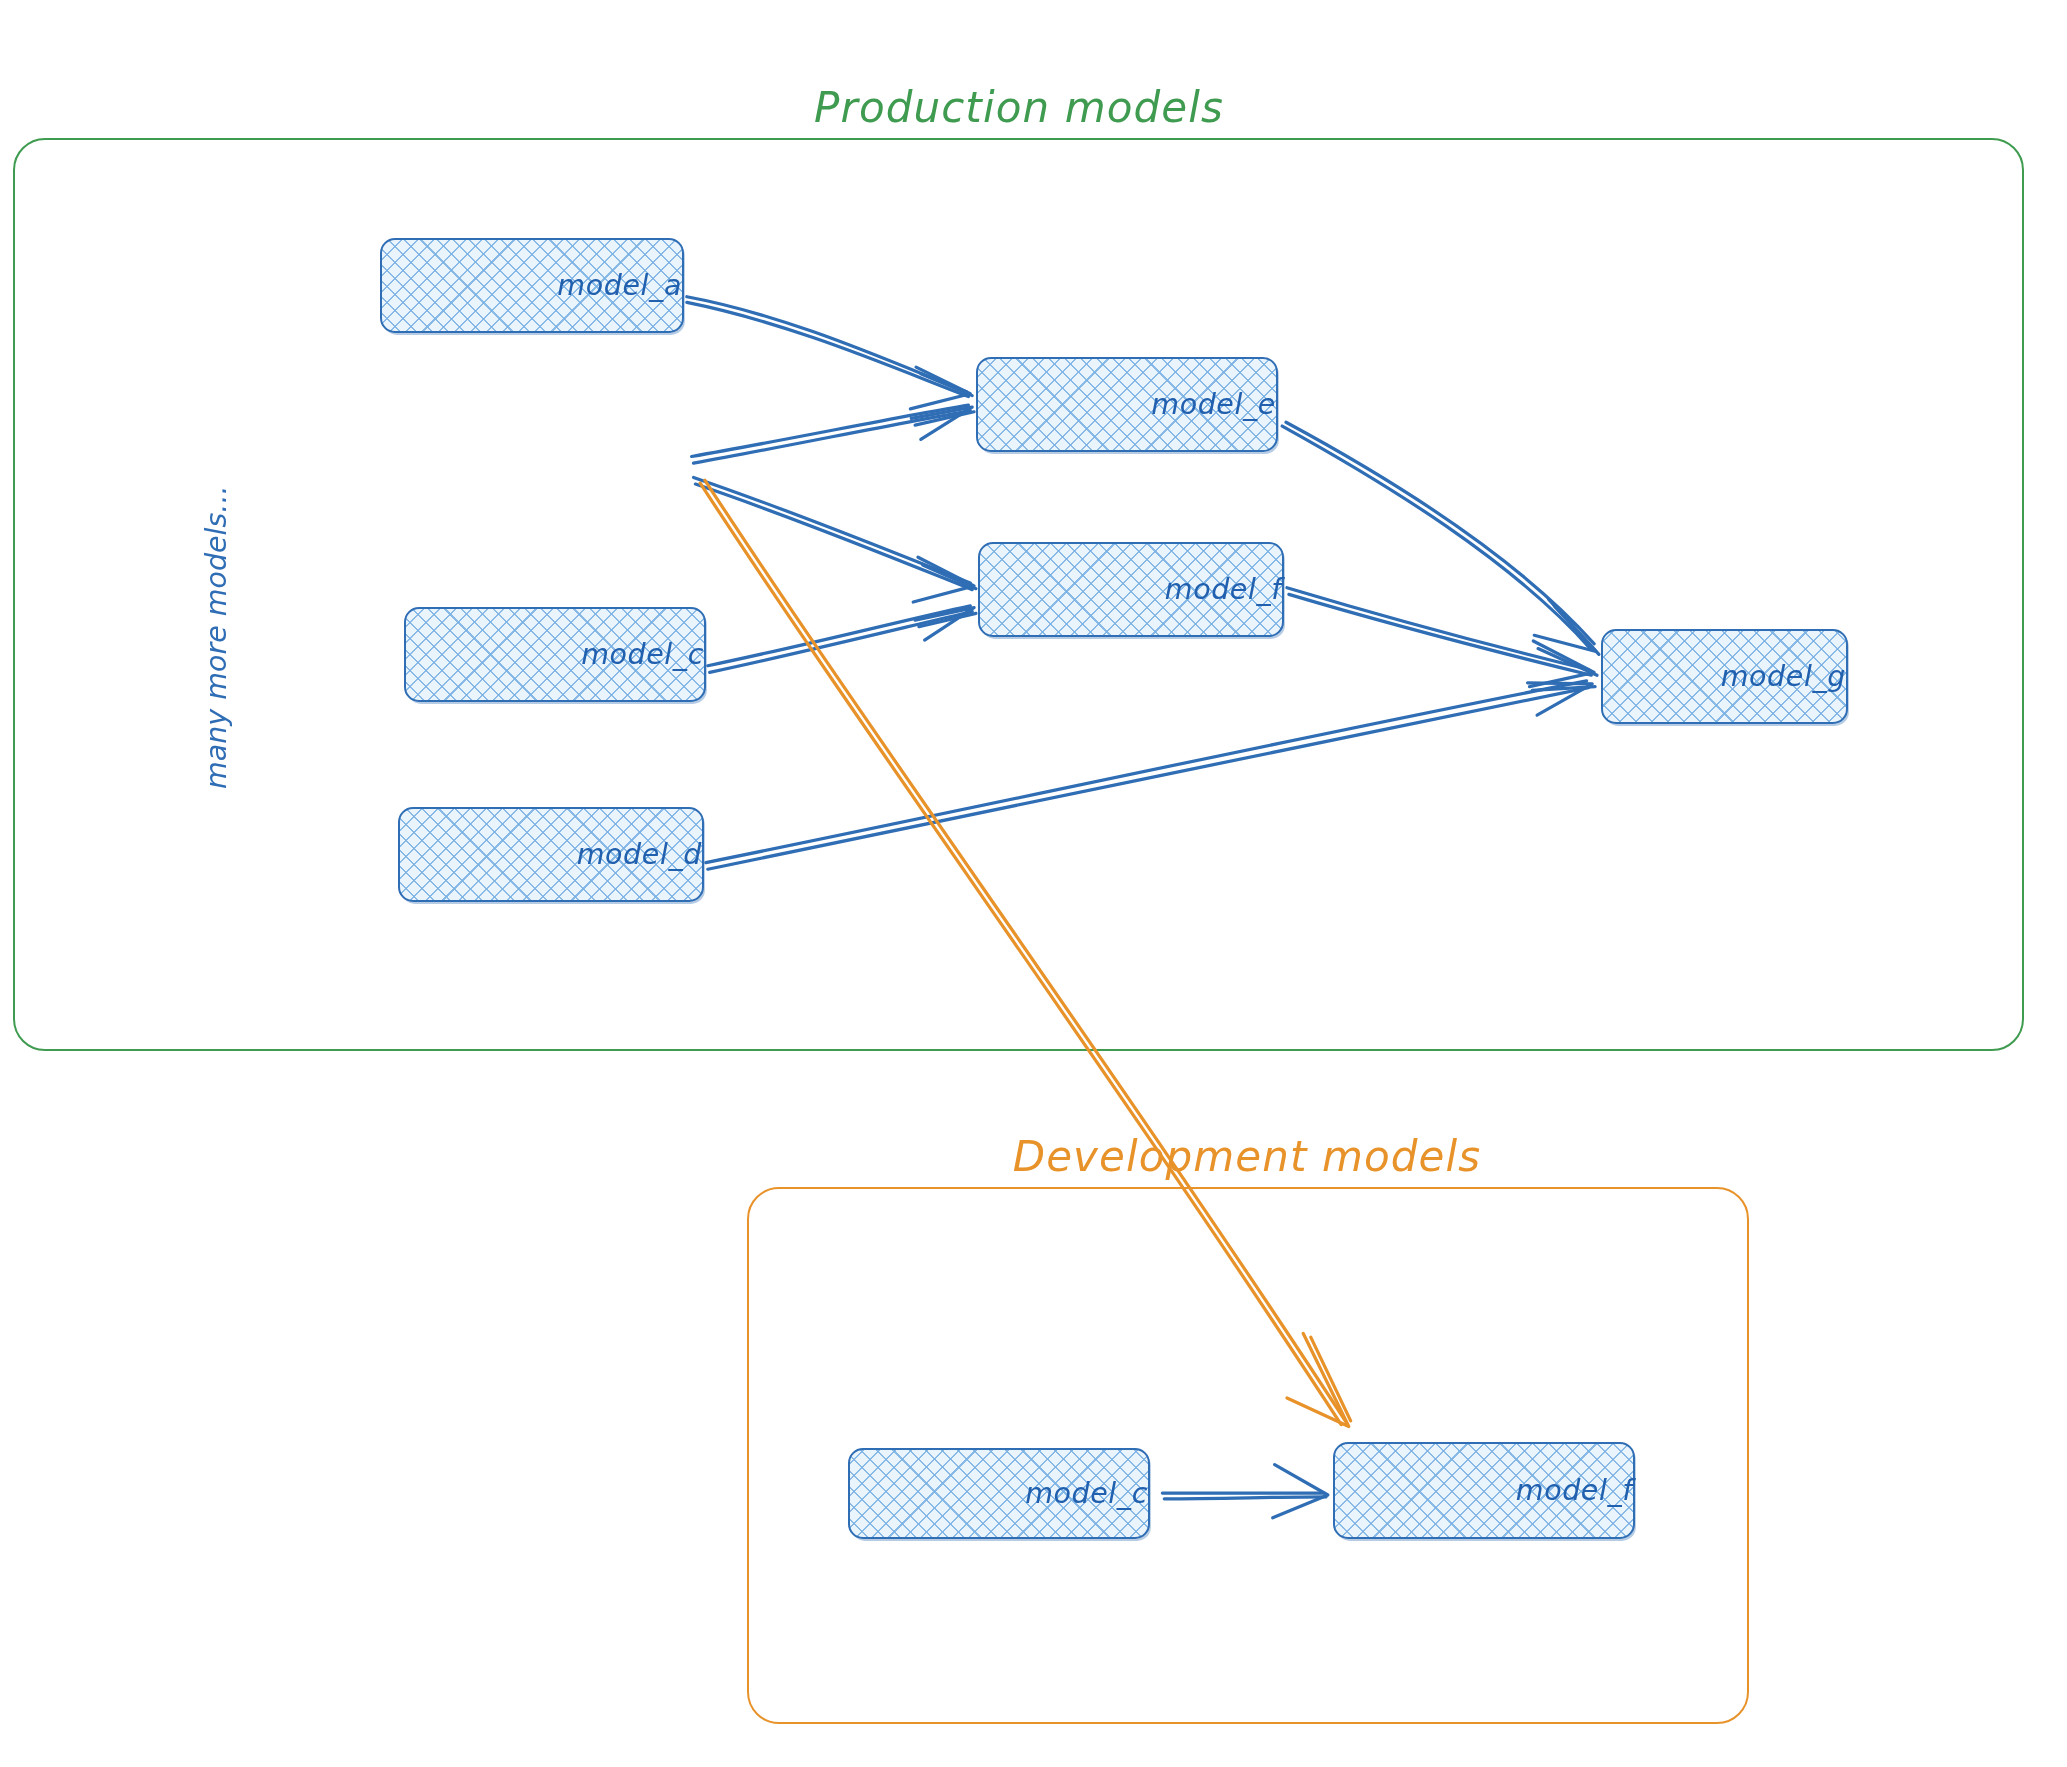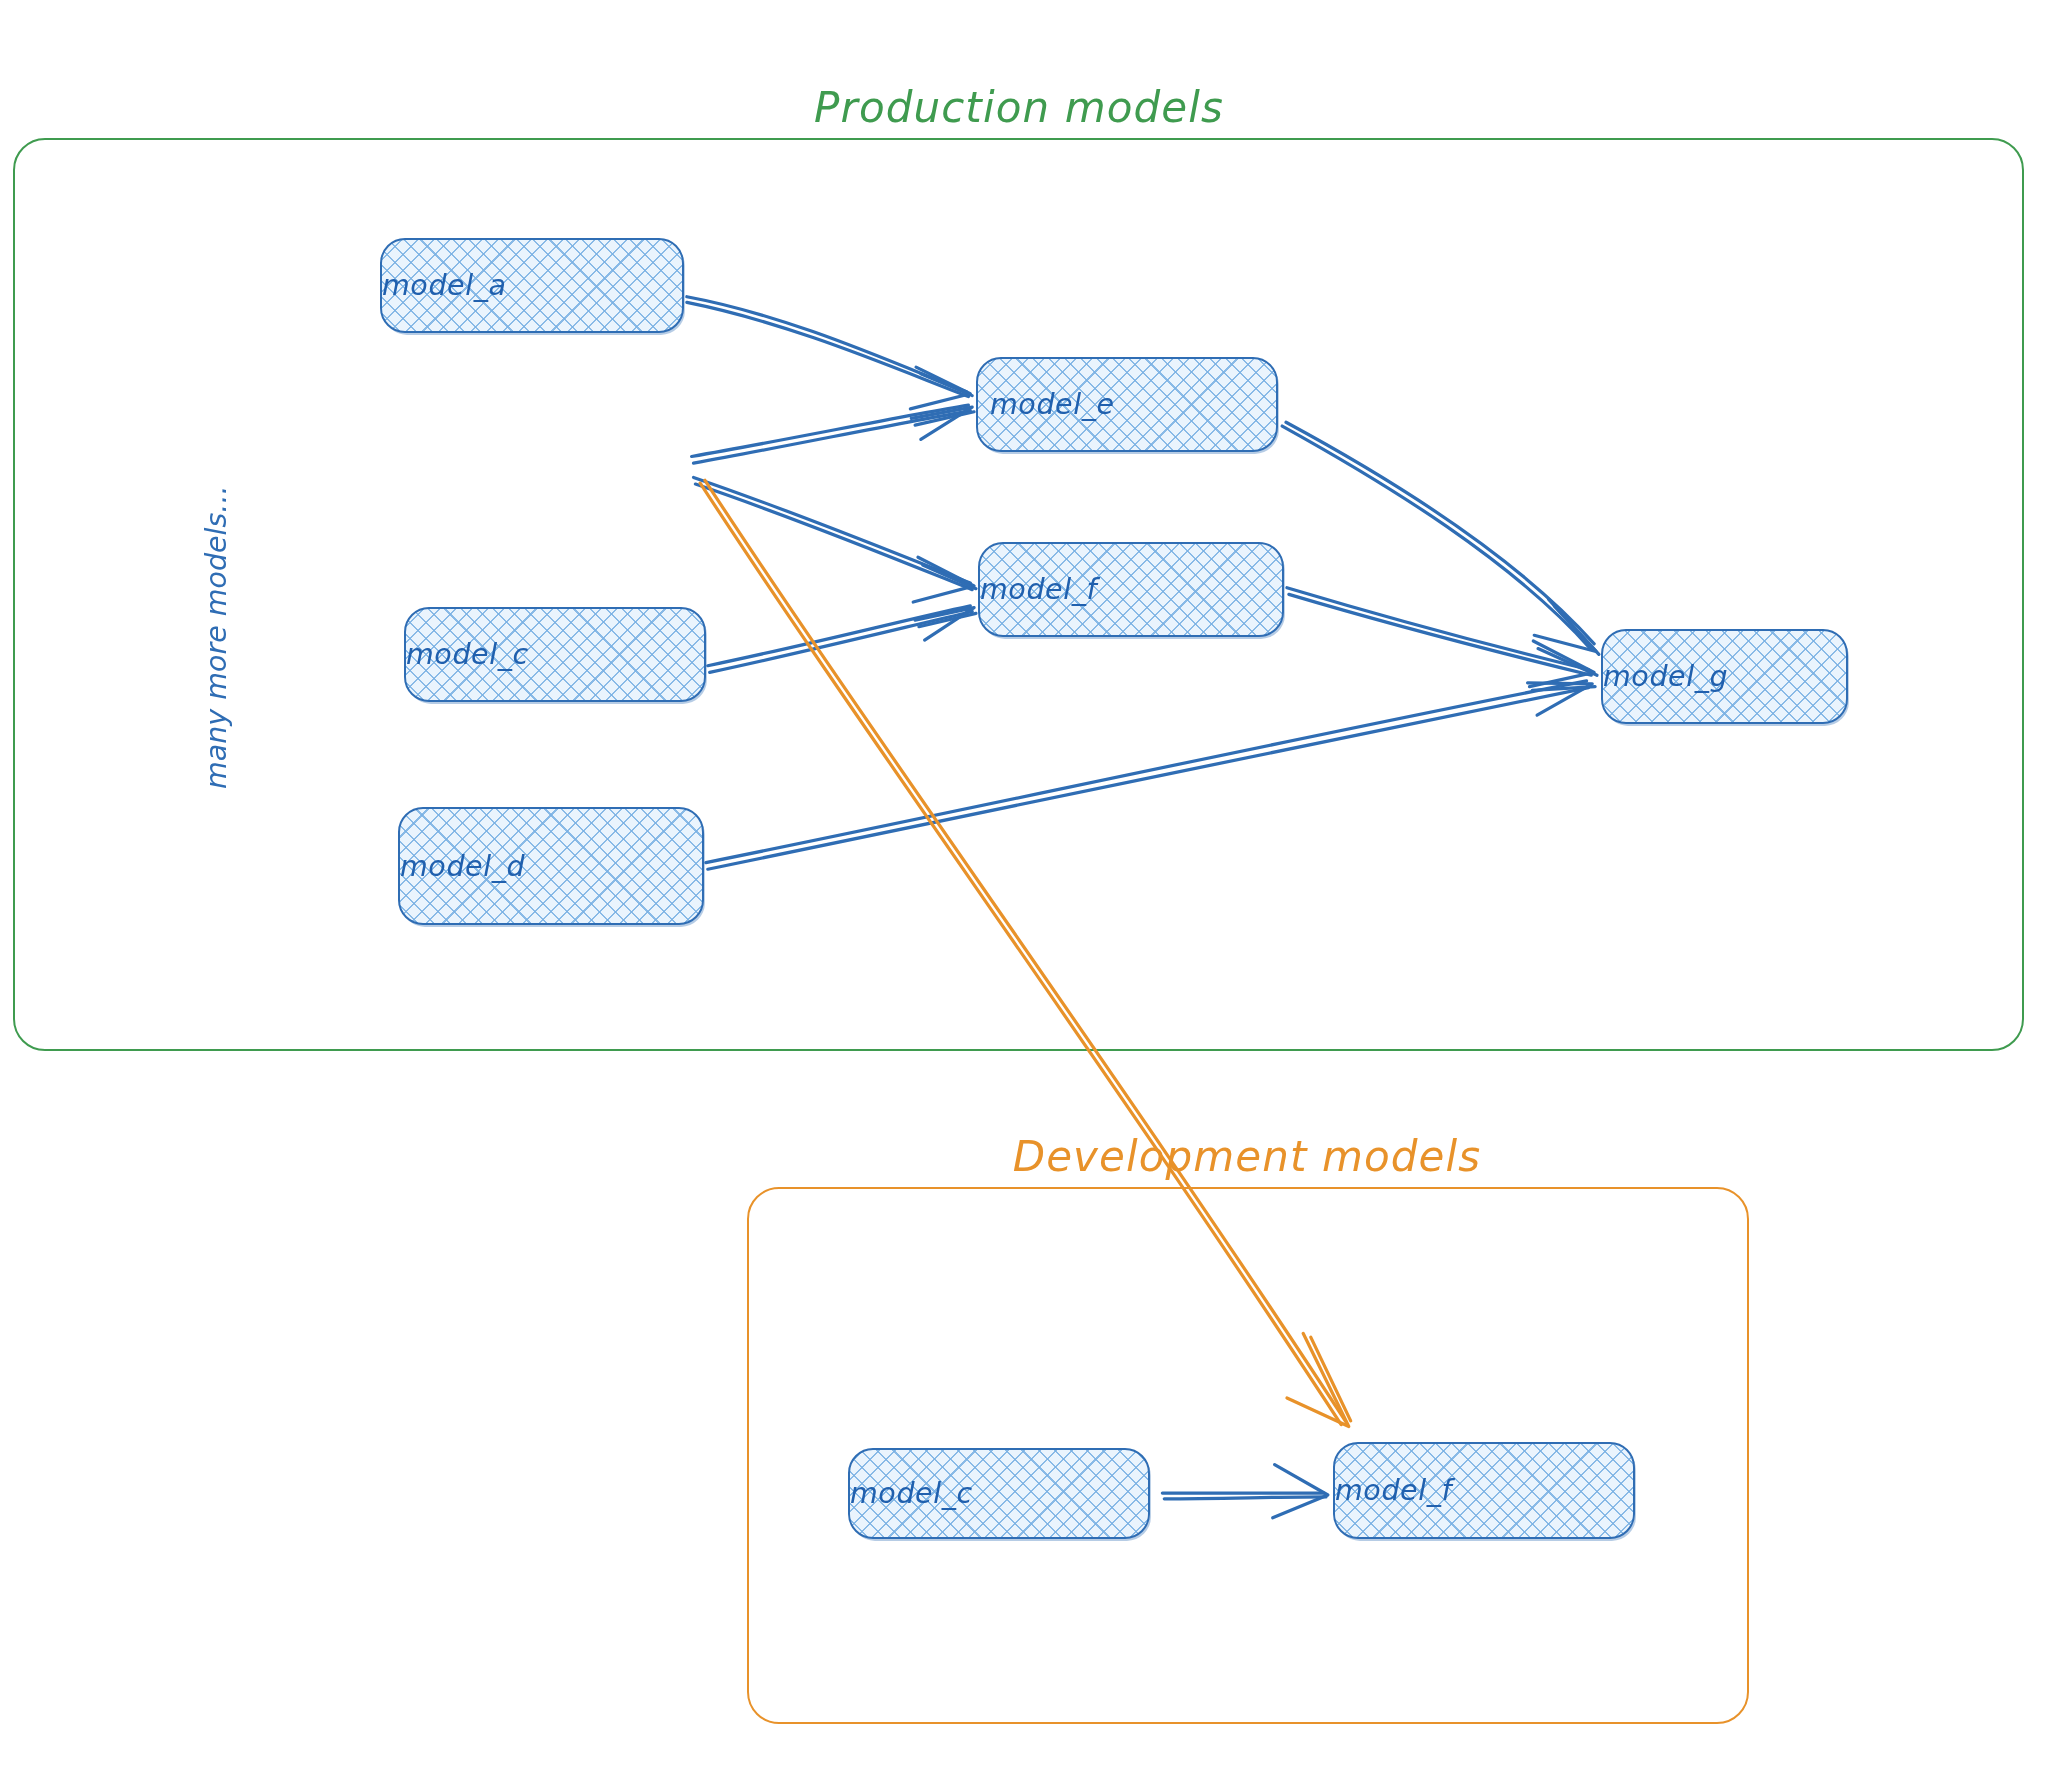--- a/index.html
+++ b/index.html
@@ -36,36 +36,36 @@
     white-space: nowrap;
     font-style: italic;
     font-weight: 500;
   }
 
   
   .node {
     position: absolute;
     box-sizing: border-box;
     border: 2.9px solid #2f6db4;
-    border-radius: 25px;
+    border-radius: 15px;
     background-color: #eaf4fd;
     background-image:
       repeating-linear-gradient(45deg,
         rgba(120,176,227,0.85) 0px,
         rgba(120,176,227,0.85) 1.5px,
         rgba(255,255,255,0) 1.5px,
         rgba(255,255,255,0) 11.4px),
       repeating-linear-gradient(-45deg,
         rgba(120,176,227,0.85) 0px,
         rgba(120,176,227,0.85) 1.5px,
         rgba(255,255,255,0) 1.5px,
         rgba(255,255,255,0) 11.4px);
     display: flex;
     align-items: center;
-    justify-content: flex-start;
+    justify-content: flex-end;
     box-shadow: 1.9px 2.9px 0 -1px rgba(47,109,180,0.35);
   }
   .node-label {
     font-family: "DejaVu Sans", sans-serif;
     font-size: 28.5px;
     font-style: italic;
     font-weight: 500;
     color: #2060ae;
     letter-spacing: 0.6px;
     user-select: none;
@@ -185,21 +185,21 @@
       <path class="edge-orange" d="M1378,1406 L1420,1494"></path>
     </g>
   </svg>
 
   <div class="node" id="node-prod_model_a" style="left: 380px; top: 238px; width: 304px; height: 95px;">
     <span class="node-label">model_a</span>
   </div>
   <div class="node" id="node-prod_model_c" style="left: 404px; top: 607px; width: 302px; height: 95px;">
     <span class="node-label">model_c</span>
   </div>
-  <div class="node" id="node-prod_model_d" style="left: 398px; top: 807px; width: 306px; height: 118px;">
+  <div class="node" id="node-prod_model_d" style="left: 398px; top: 807px; width: 306px; height: 95px;">
     <span class="node-label">model_d</span>
   </div>
   <div class="node" id="node-prod_model_e" style="left: 976px; top: 357px; width: 302px; height: 95px; padding-left: 12px;">
     <span class="node-label">model_e</span>
   </div>
   <div class="node" id="node-prod_model_f" style="left: 978px; top: 542px; width: 306px; height: 95px;">
     <span class="node-label">model_f</span>
   </div>
   <div class="node" id="node-prod_model_g" style="left: 1601px; top: 629px; width: 247px; height: 95px;">
     <span class="node-label">model_g</span>

